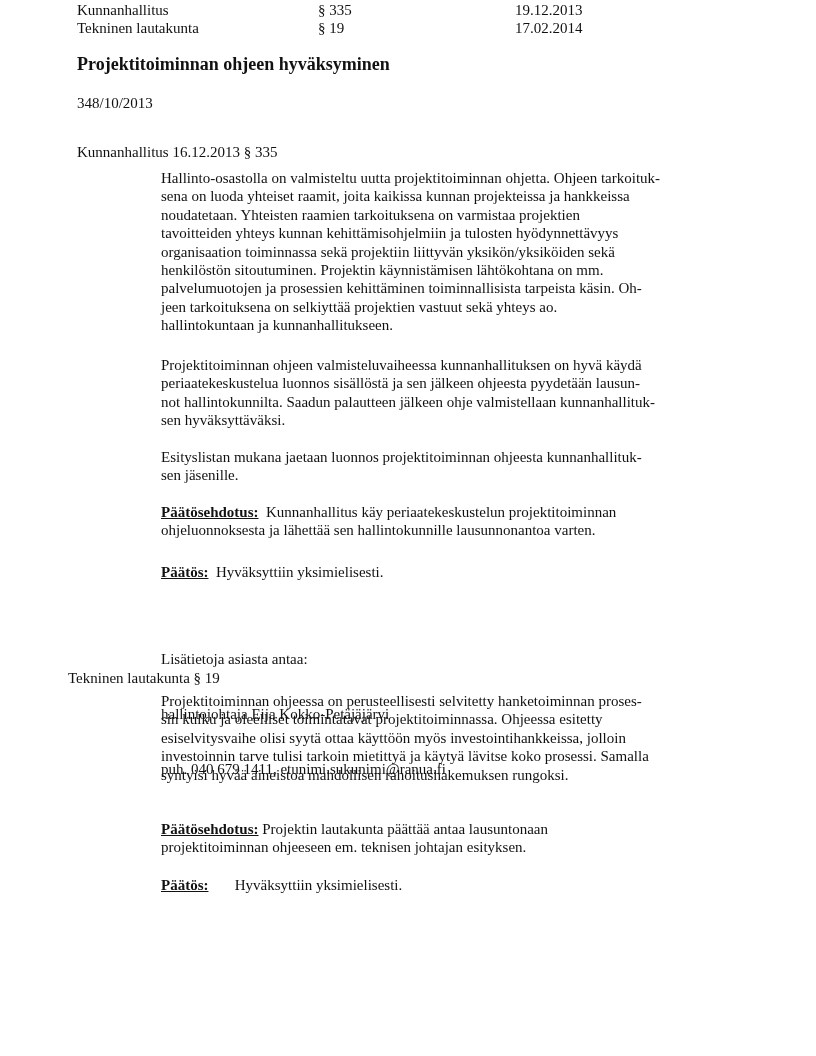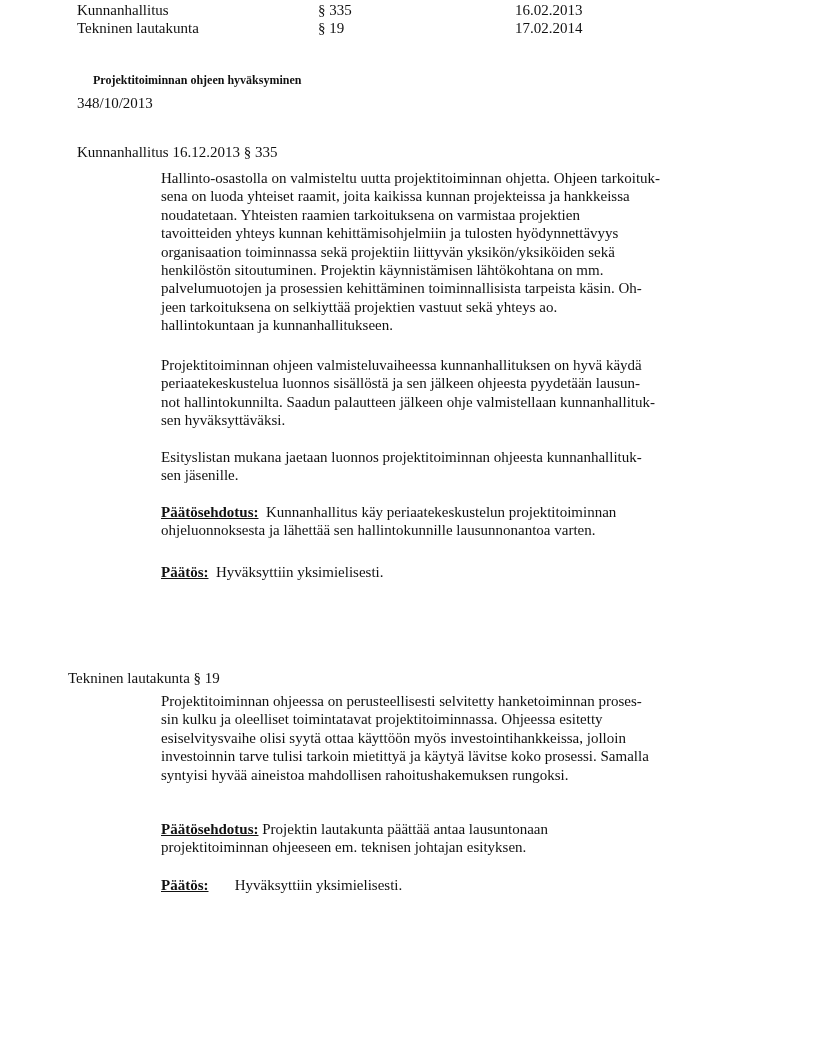--- a/index.html
+++ b/index.html
@@ -19,22 +19,22 @@
     line-height: 18.4px;
     overflow: hidden;
   }
   .hdr-row { position: absolute; left: 0; width: 816px; height: 18.4px; }
   .hdr-row .c1 { position: absolute; left: 77px; white-space: nowrap; }
   .hdr-row .c2 { position: absolute; left: 290px; white-space: nowrap; margin-left: 28px; }
   .hdr-row .c3 { position: absolute; left: 515px; white-space: nowrap; }
   .doc-title {
     position: absolute;
     left: 77px;
-    margin: 16px;
-    font-size: 12px;
+    margin: 0;
+    font-size: 18px;
     line-height: 20px;
     font-weight: bold;
     white-space: nowrap;
   }
   .margin-text { position: absolute; left: 77px; white-space: nowrap; }
   .margin-text.outdent { left: 68px; }
   .body-block {
     position: absolute;
     left: 161px;
     width: 620px;
@@ -47,21 +47,21 @@
   .contact-line { white-space: nowrap; }
 </style>
 </head>
 <body>
 
 <div class="page">
 
   <div class="hdr-row" style="top:1px">
     <span class="c1">Kunnanhallitus</span>
     <span class="c2">§ 335</span>
-    <span class="c3">16.02.2013</span>
+    <span class="c3">19.12.2013</span>
   </div>
   <div class="hdr-row" style="top:19px">
     <span class="c1">Tekninen lautakunta</span>
     <span class="c2">§ 19</span>
     <span class="c3">17.02.2014</span>
   </div>
 
   <h1 class="doc-title" style="top:54px">Projektitoiminnan ohjeen hyväksyminen</h1>
 
   <div class="margin-text" style="top:94px">348/10/2013</div>
@@ -82,20 +82,25 @@
 not hallintokunnilta. Saadun palautteen jälkeen ohje valmistellaan kunnanhallituk-
 sen hyväksyttäväksi.</div>
   <div class="body-block" style="top:448px">Esityslistan mukana jaetaan luonnos projektitoiminnan ohjeesta kunnanhallituk-
 sen jäsenille.</div>
 
   <div class="body-block" style="top:503px"><span class="lbl">Päätösehdotus:</span><span>  Kunnanhallitus käy periaatekeskustelun projektitoiminnan
 ohjeluonnoksesta ja lähettää sen hallintokunnille lausunnonantoa varten.</span></div>
 
   <div class="body-block" style="top:563px"><span class="lbl">Päätös:</span><span>  Hyväksyttiin yksimielisesti.</span></div>
 
+  <div class="body-block" style="top:613px">
+    <div class="contact-line">Lisätietoja asiasta antaa:</div>
+    <div class="contact-line">hallintojohtaja Eija Kokko-Petäjäjärvi</div>
+    <div class="contact-line">puh. 040 679 1411, etunimi.sukunimi@ranua.fi</div>
+  </div>
 
   <div class="margin-text outdent" style="top:669px">Tekninen lautakunta § 19</div>
 
   <div class="body-block" style="top:692px">Projektitoiminnan ohjeessa on perusteellisesti selvitetty hanketoiminnan proses-
 sin kulku ja oleelliset toimintatavat projektitoiminnassa. Ohjeessa esitetty
 esiselvitysvaihe olisi syytä ottaa käyttöön myös investointihankkeissa, jolloin
 investoinnin tarve tulisi tarkoin mietittyä ja käytyä lävitse koko prosessi. Samalla
 syntyisi hyvää aineistoa mahdollisen rahoitushakemuksen rungoksi.</div>
 
   <div class="body-block" style="top:820px"><span class="lbl">Päätösehdotus:</span><span> Projektin lautakunta päättää antaa lausuntonaan

